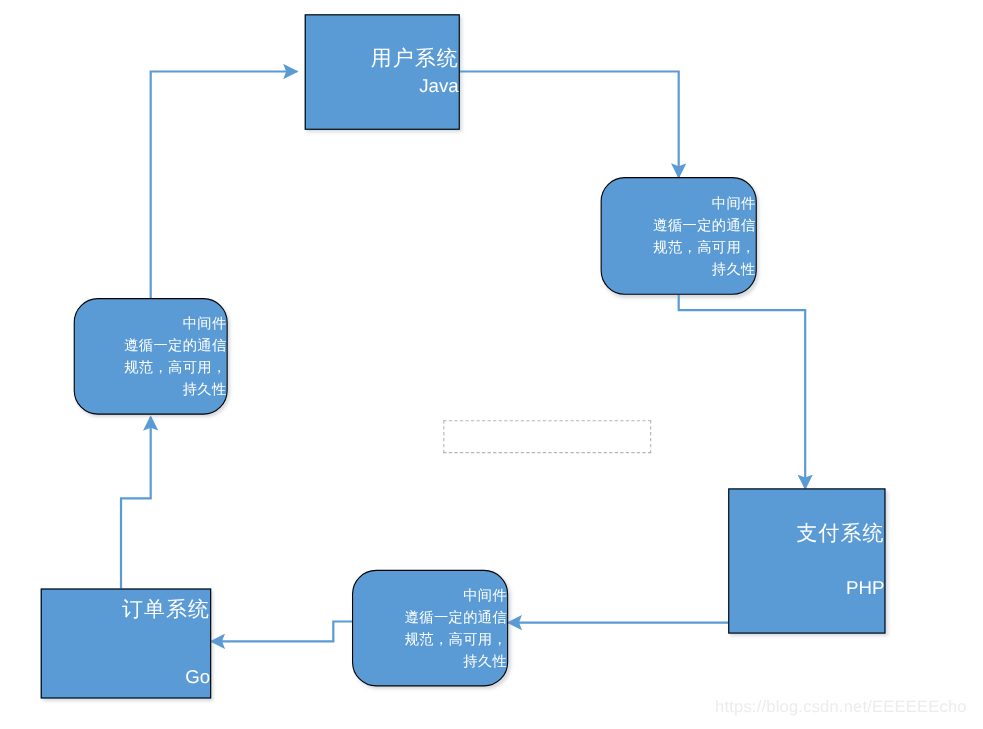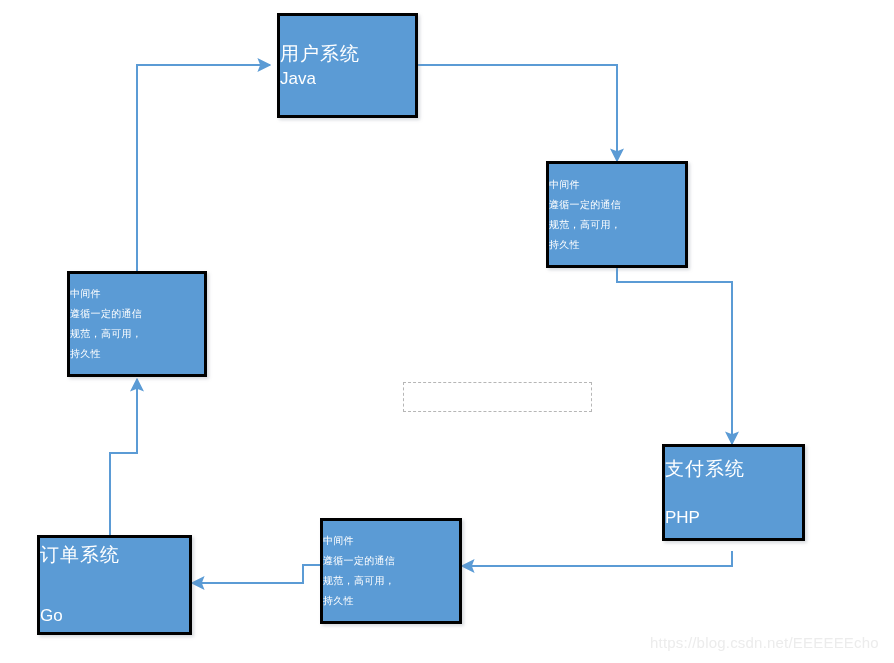--- a/index.html
+++ b/index.html
@@ -21,46 +21,47 @@
     position: absolute;
     left: 0;
     top: 0;
     width: 894px;
     height: 663px;
   }
   .node {
     position: absolute;
     box-sizing: border-box;
     background: #5b9bd5;
-    border: 3px solid #000000;
+    border: 1px solid #000000;
     box-shadow: 2px 2px 3px rgba(140,150,160,0.35);
     display: flex;
     flex-direction: column;
-    align-items: flex-start;
+    align-items: flex-end;
     justify-content: center;
     color: #ffffff;
     text-align: center;
     z-index: 2;
   }
   .node .line {
     display: block;
     white-space: pre;
   }
   .node.system .title-cn {
     font-size: 19px;
     line-height: 26px;
     letter-spacing: 1px;
   }
   .node.system .title-en {
     font-size: 17px;
     line-height: 24px;
   }
   .node.middleware {
     line-height: 20px;
-    font-size: 10px;
+    font-size: 13px;
+    border-radius: 22px;
   }
   .node.middleware .line {
     letter-spacing: 0.3px;
   }
   .placeholder-box {
     position: absolute;
     box-sizing: border-box;
     border: 1px dashed #b6b6b6;
     background: transparent;
     z-index: 1;
@@ -108,21 +109,21 @@
     <span class="line title-en">Java</span>
   </div>
 
   <div class="node middleware" style="left:546px; top:161px; width:142px; height:107px;">
     <span class="line">中间件</span>
     <span class="line">遵循一定的通信</span>
     <span class="line">规范，高可用，</span>
     <span class="line">持久性</span>
   </div>
 
-  <div class="node system" style="left:662px; top:444px; width:143px; height:97px;gap:24px;">
+  <div class="node system" style="left:662px; top:444px; width:143px; height:132px;gap:24px;">
     <span class="line title-cn">支付系统</span>
     <span class="line title-en">PHP</span>
   </div>
 
   <div class="node middleware" style="left:320px; top:518px; width:142px; height:106px;">
     <span class="line">中间件</span>
     <span class="line">遵循一定的通信</span>
     <span class="line">规范，高可用，</span>
     <span class="line">持久性</span>
   </div>

